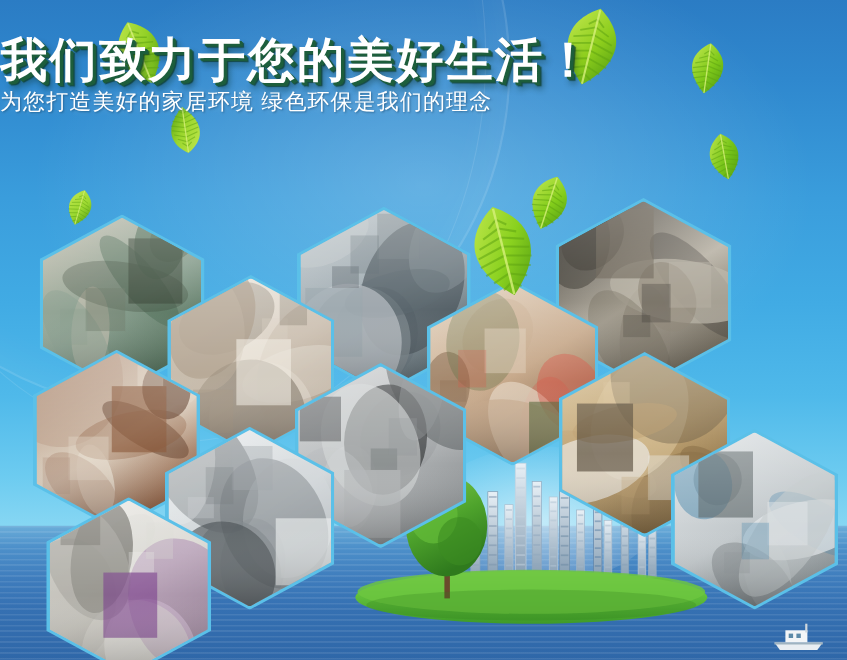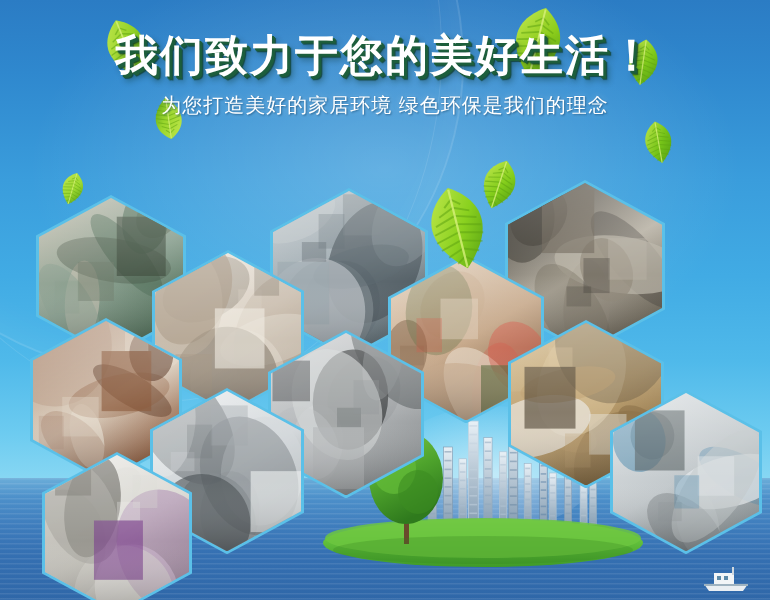--- a/index.html
+++ b/index.html
@@ -48,39 +48,38 @@
     left:-120px;top:-300px;
     width:560px;height:700px;
     border-radius:50%;
     border:1px solid rgba(255,255,255,.10);
     pointer-events:none;
   }
 
   
   .headline-wrap{
     position:absolute;left:0;top:30px;width:100%;
-    text-align:center;z-index:40;text-decoration:underline;
+    text-align:left;z-index:40;text-decoration:underline;
   }
   .headline{
     display:inline-block;
     font-size:43px;
     line-height:50px;
     font-weight:bold;
     color:#ffffff;
     letter-spacing:2px;
     text-shadow:
       2px 2px 0 #1d5e3c,
       3px 3px 0 #1d5e3c,
       4px 4px 1px rgba(12,58,38,.75),
       5px 6px 6px rgba(6,40,26,.45);
     white-space:nowrap;
   }
   .subhead{
     display:inline-block;
-    margin-top:12px;
     font-size:20px;
     line-height:26px;
     color:#ffffff;
     letter-spacing:1px;
     text-shadow:1px 1px 2px rgba(10,60,100,.6),0 0 6px rgba(255,255,255,.25);
     white-space:nowrap;
   }
 
   
   .leaf{position:absolute;z-index:35;pointer-events:none;}

